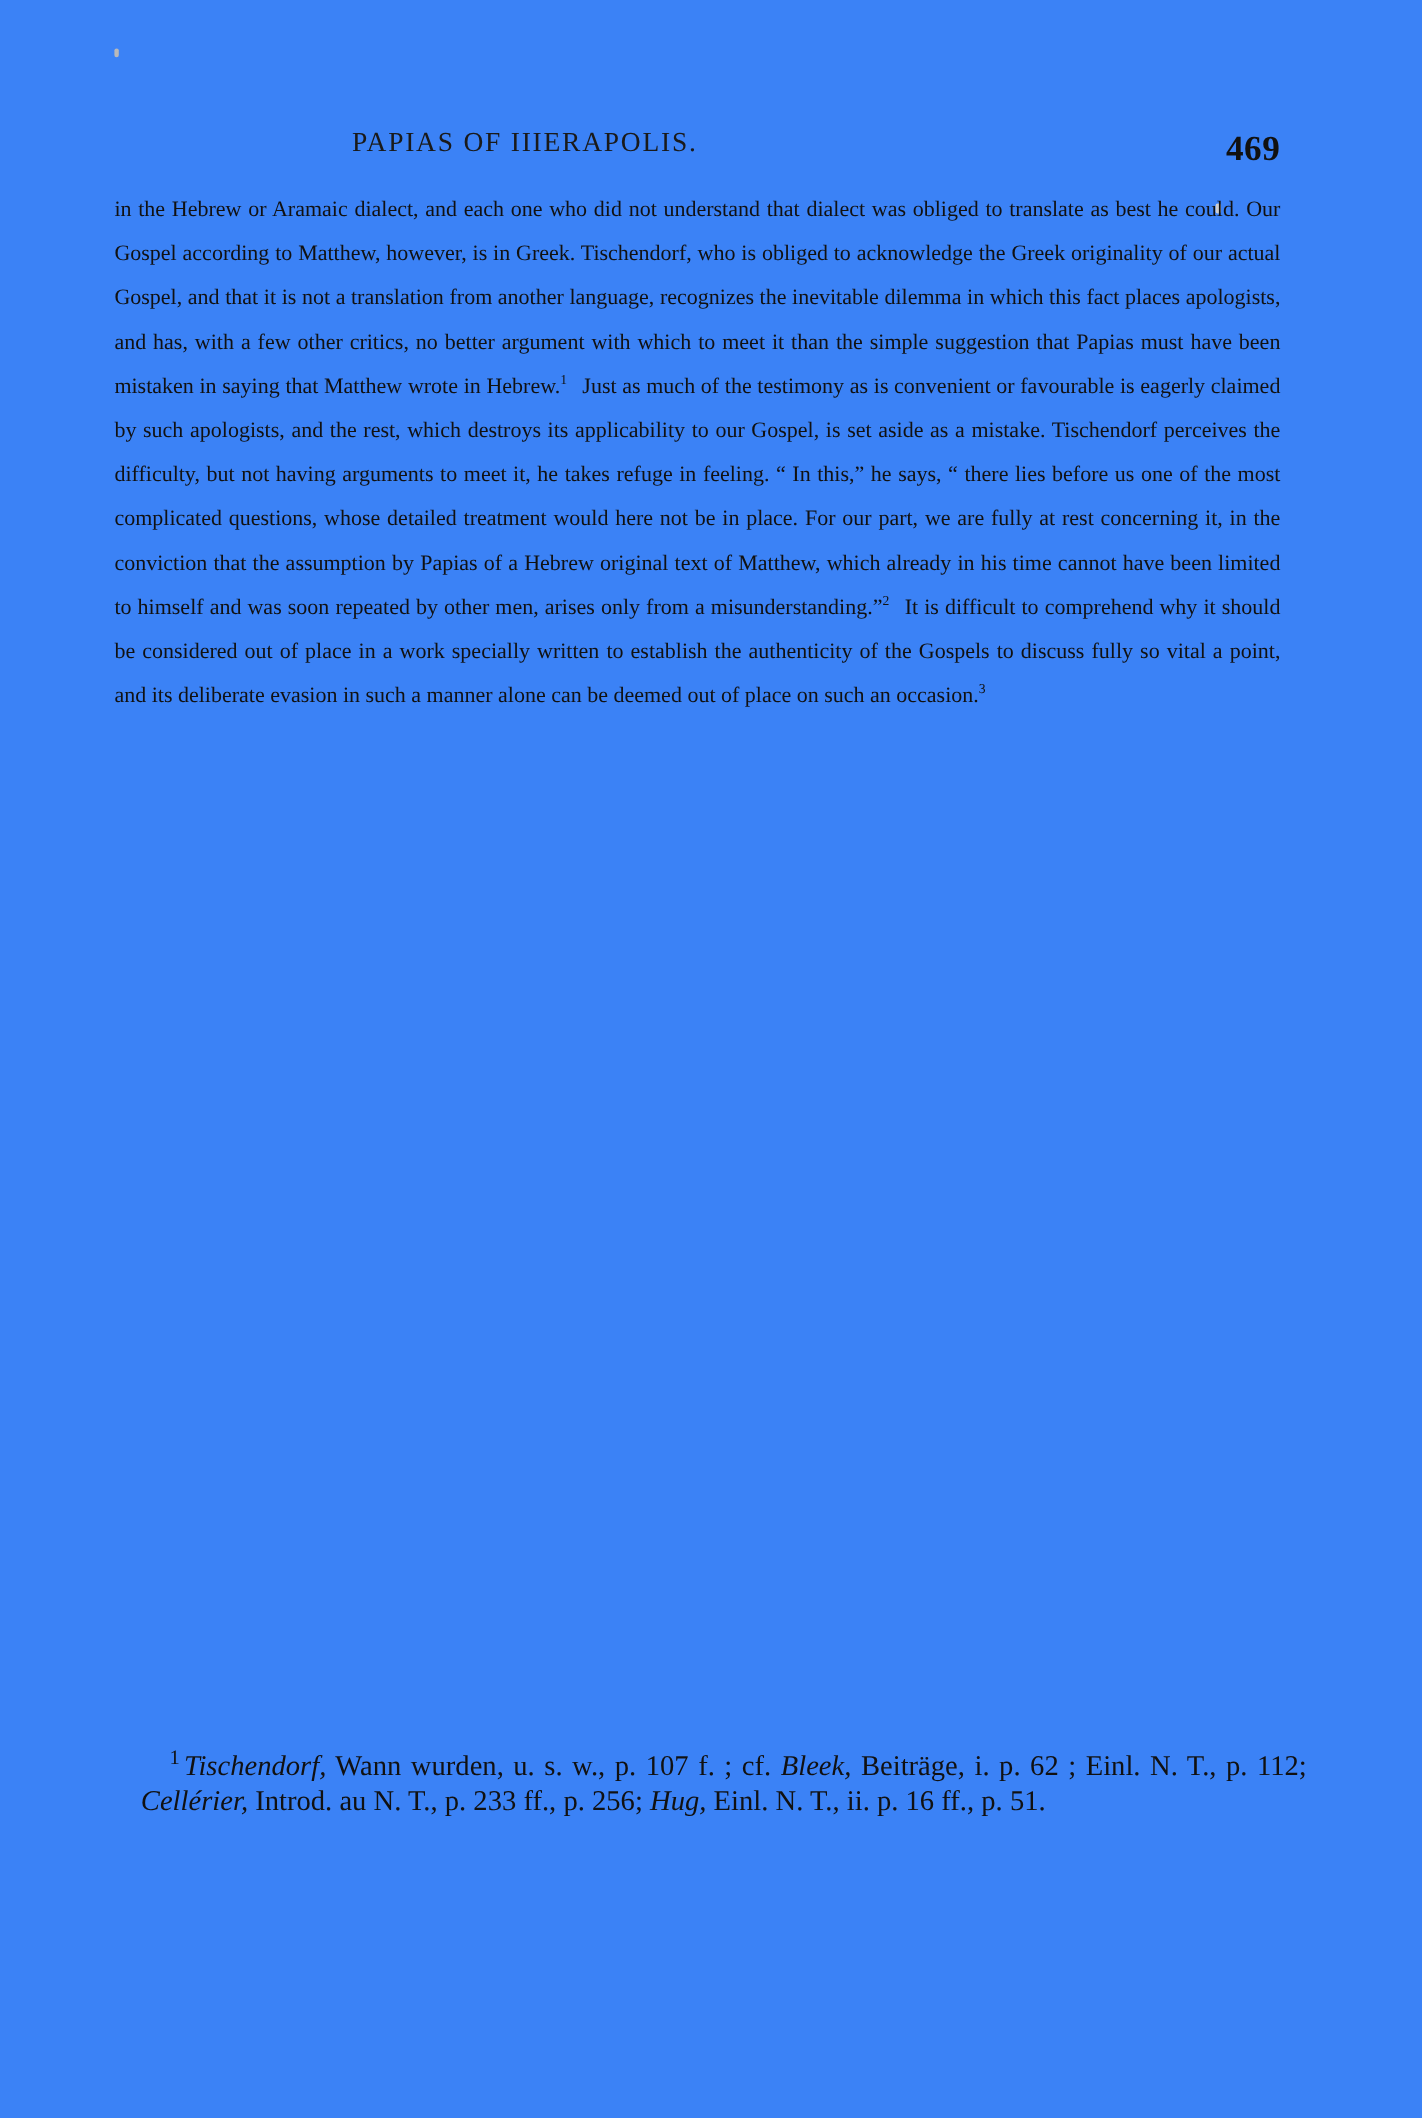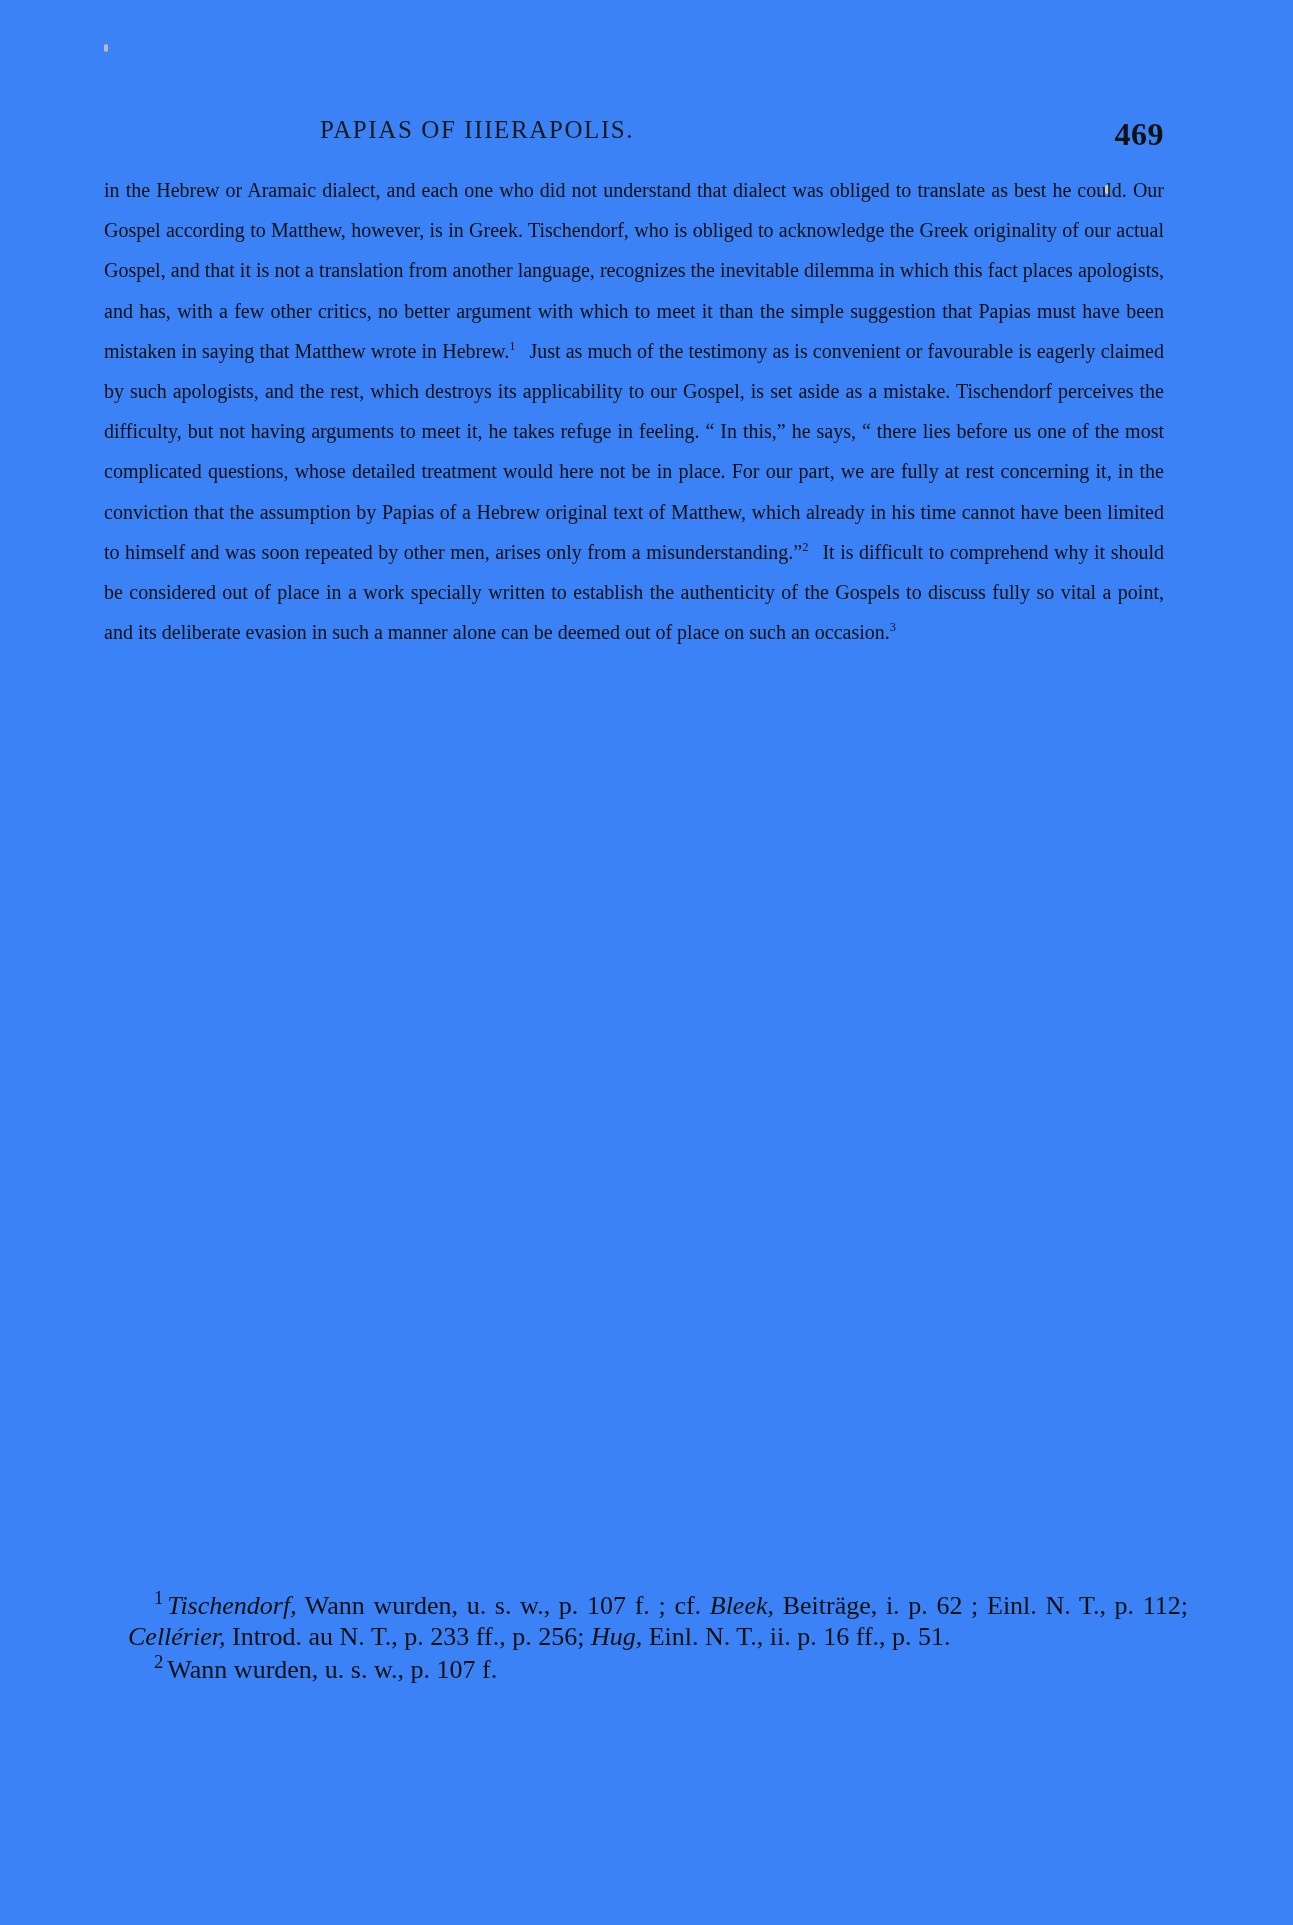--- a/index.html
+++ b/index.html
@@ -139,16 +139,15 @@
 
   <div class="body-block">
     <p><span>in the Hebrew or Aramaic dialect, and each one who did not understand that dialect was obliged to translate as best he could.  Our Gospel according to Matthew, however, is in Greek.  Tischendorf, who is obliged to acknowledge the Greek originality of our actual Gospel, and that it is not a translation from another language, recognizes the inevitable dilemma in which this fact places apologists, and has, with a few other critics, no better argument with which to meet it than the simple suggestion that Papias must have been mistaken in saying that Matthew wrote in Hebrew.</span><sup>1</sup><span class="gap-after-note"></span><span>Just as much of the testimony as is convenient or favourable is eagerly claimed by such apologists, and the rest, which destroys its applicability to our Gospel, is set aside as a mistake. Tischendorf perceives the difficulty, but not having arguments to meet it, he takes refuge in feeling.  “ In this,” he says, “ there lies before us one of the most complicated questions, whose detailed treatment would here not be in place.  For our part, we are fully at rest concerning it, in the conviction that the assumption by Papias of a Hebrew original text of Matthew, which already in his time cannot have been limited to himself and was soon repeated by other men, arises only from a misunderstanding.”</span><sup>2</sup><span class="gap-after-note"></span><span>It is difficult to comprehend why it should be considered out of place in a work specially written to establish the authenticity of the Gospels to discuss fully so vital a point, and its deliberate evasion in such a manner alone can be deemed out of place on such an occasion.</span><sup>3</sup></p>
   </div>
 
   <div class="footnotes">
     <p class="fn first"><span class="fnmark">1</span><i>Tischendorf,</i><span> Wann wurden, u. s. w., p. 107 f. ; cf. </span><i>Bleek,</i><span> Beiträge, i.</span>
       <span>p. 62 ; Einl. N. T., p. 112; </span><i>Cellérier,</i><span> Introd. au N. T., p. 233 ff., p. 256;</span>
       <i>Hug,</i><span> Einl. N. T., ii. p. 16 ff., p. 51.</span>
     </p>
-    <p class="fn indented"><span class="fnmark">2</span><span>Wann wurden, u. s. w., p. 107 f.</span></p>
   </div>
 
 </div>
 
 </body></html>

